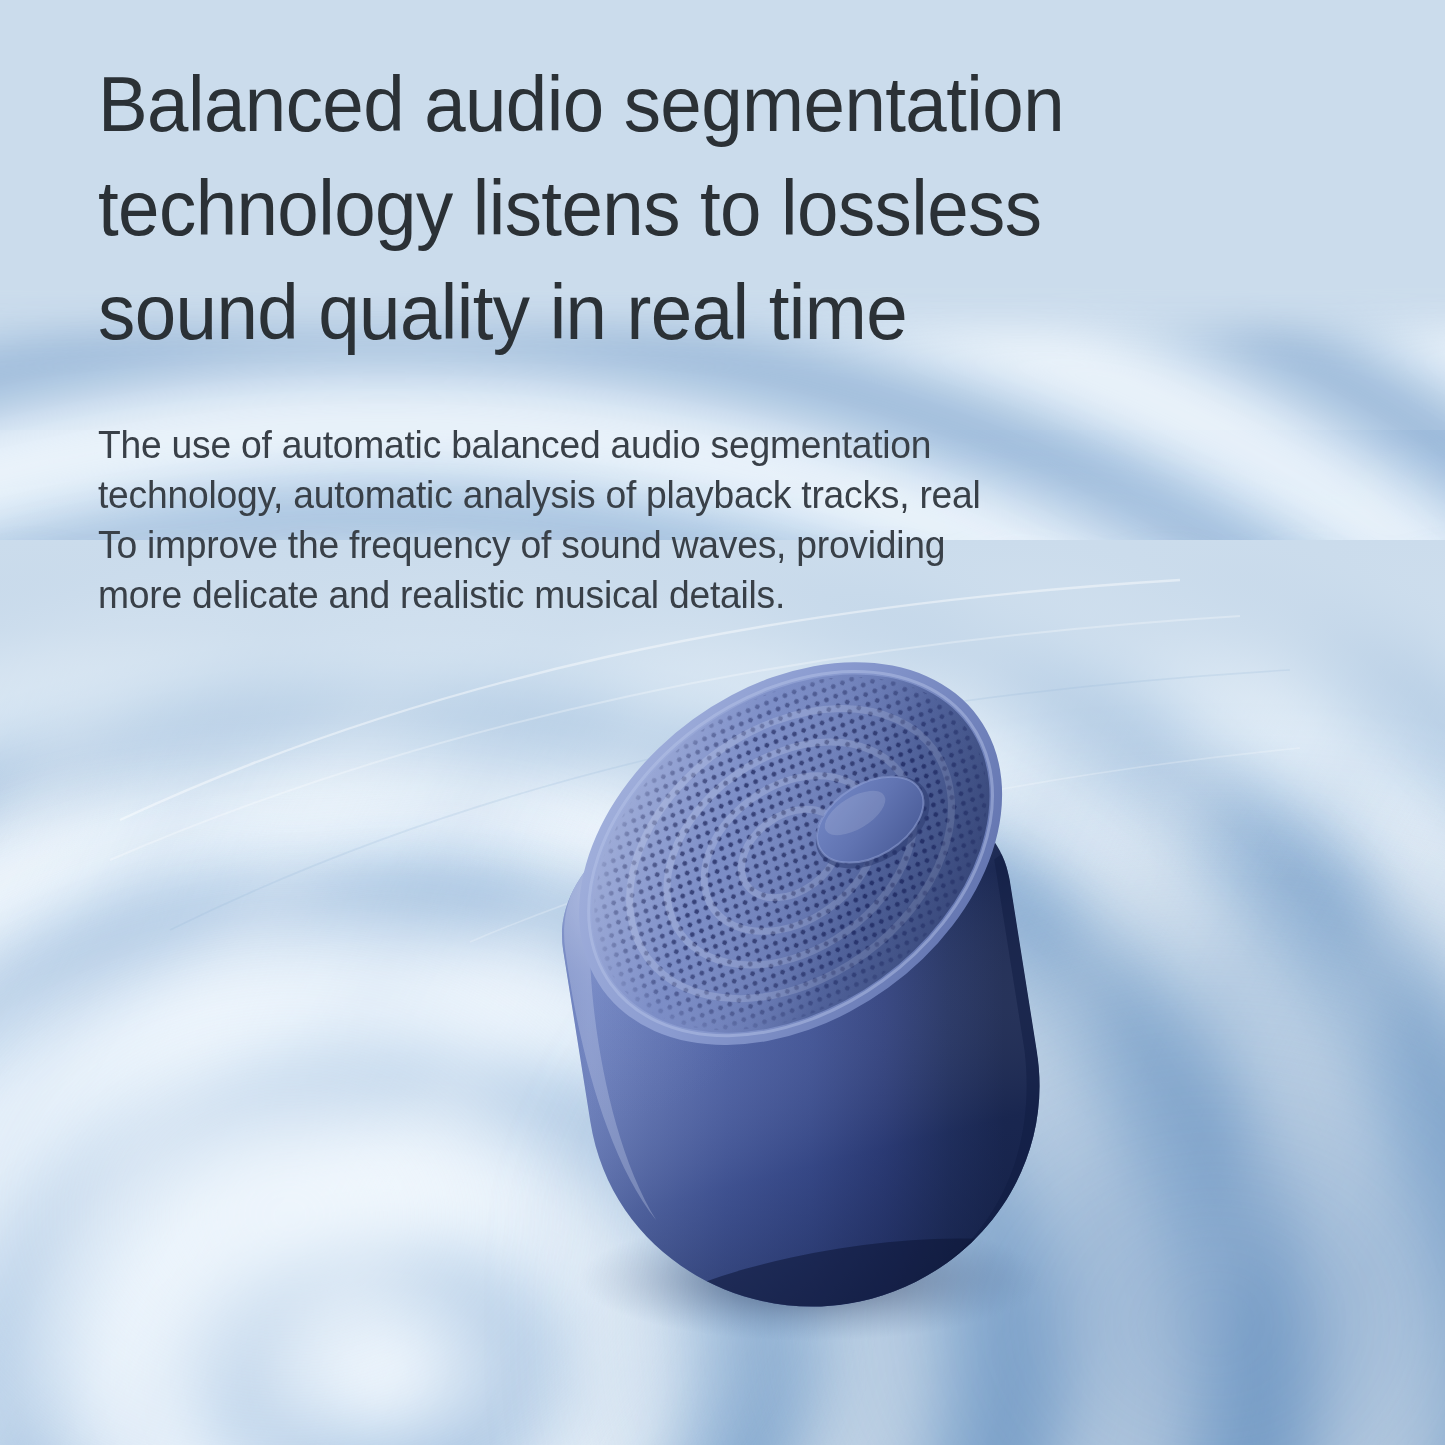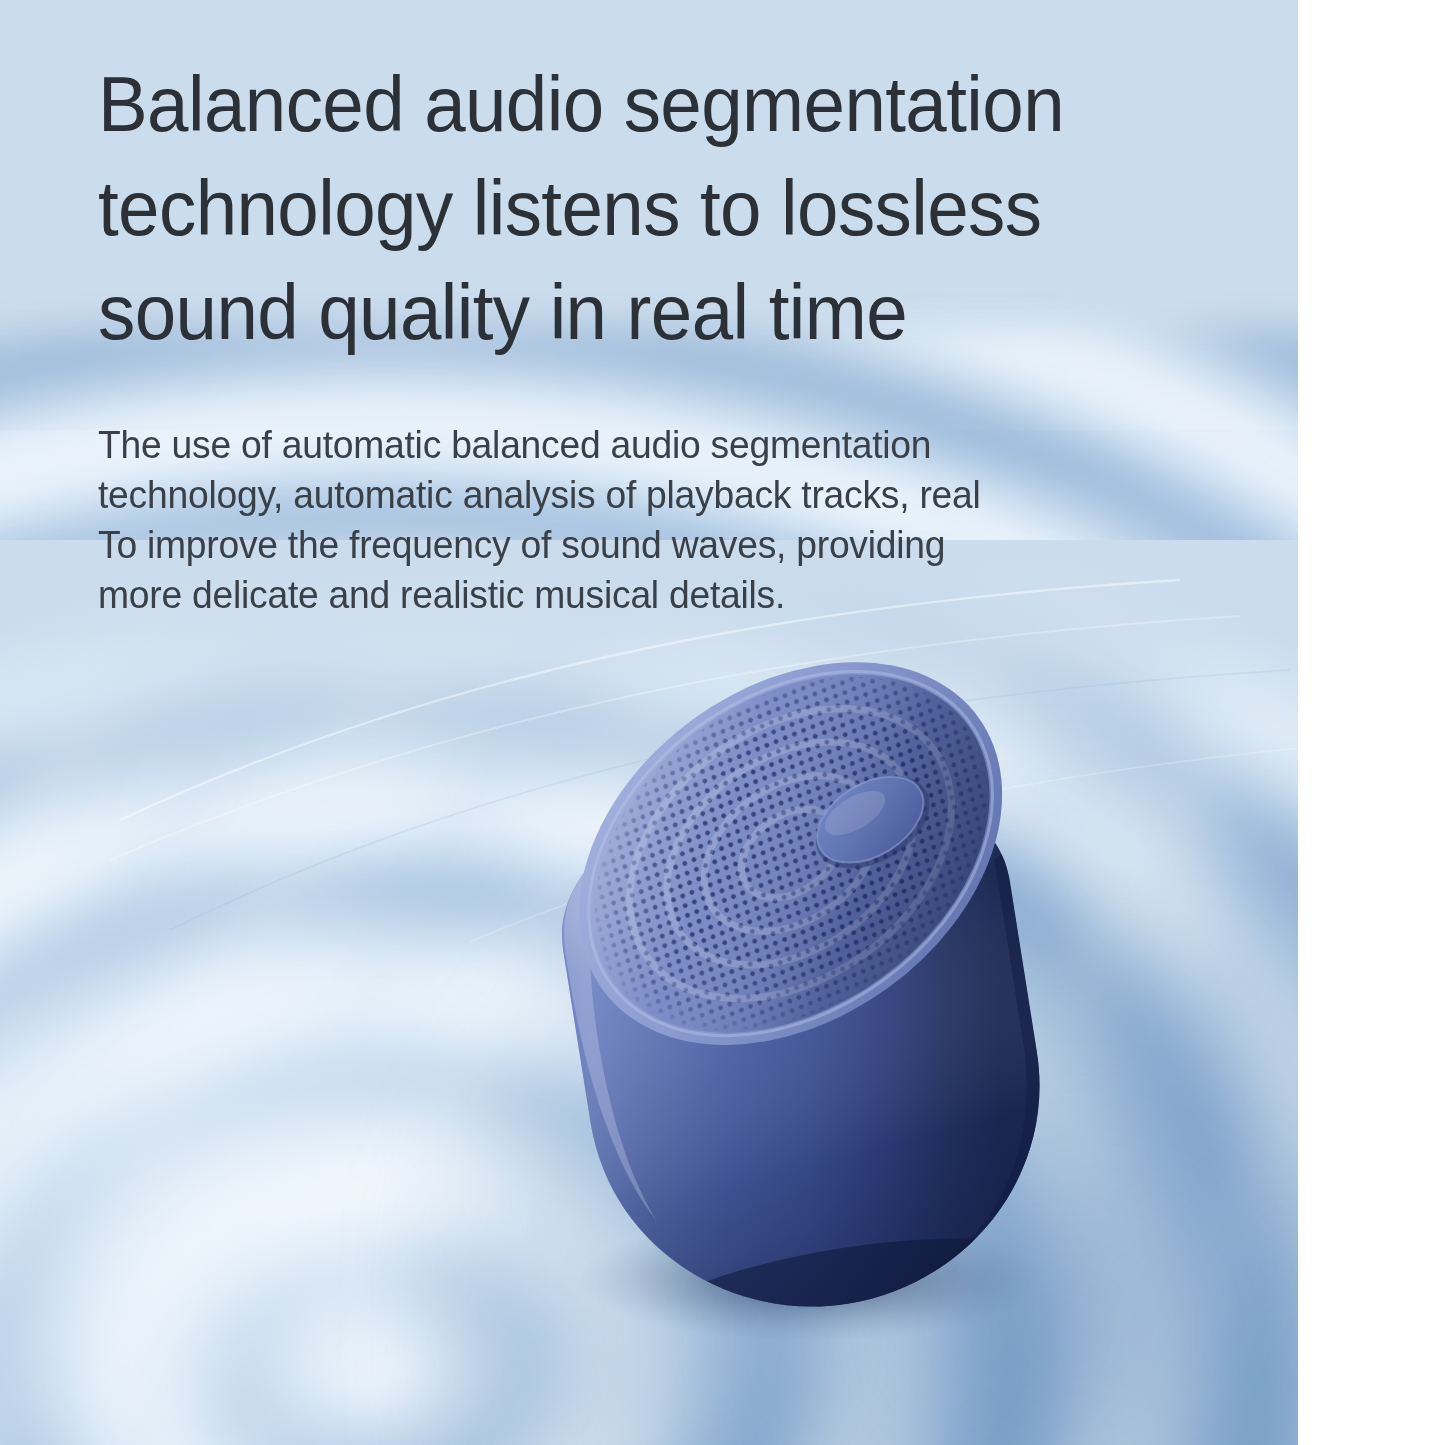--- a/index.html
+++ b/index.html
@@ -4,21 +4,21 @@
 <title>Balanced audio segmentation</title>
 <style>
   html, body {
     margin: 0;
     padding: 0;
     background: #ffffff;
   }
 
   #page {
     position: relative;
-    width: 1298px;
+    width: 1445px;
     height: 1445px;
     overflow: hidden;
     background: #86efac;
     font-family: "Liberation Sans", "DejaVu Sans", sans-serif;
     -webkit-font-smoothing: antialiased;
   }
 
   
 
   #bg-stack {

